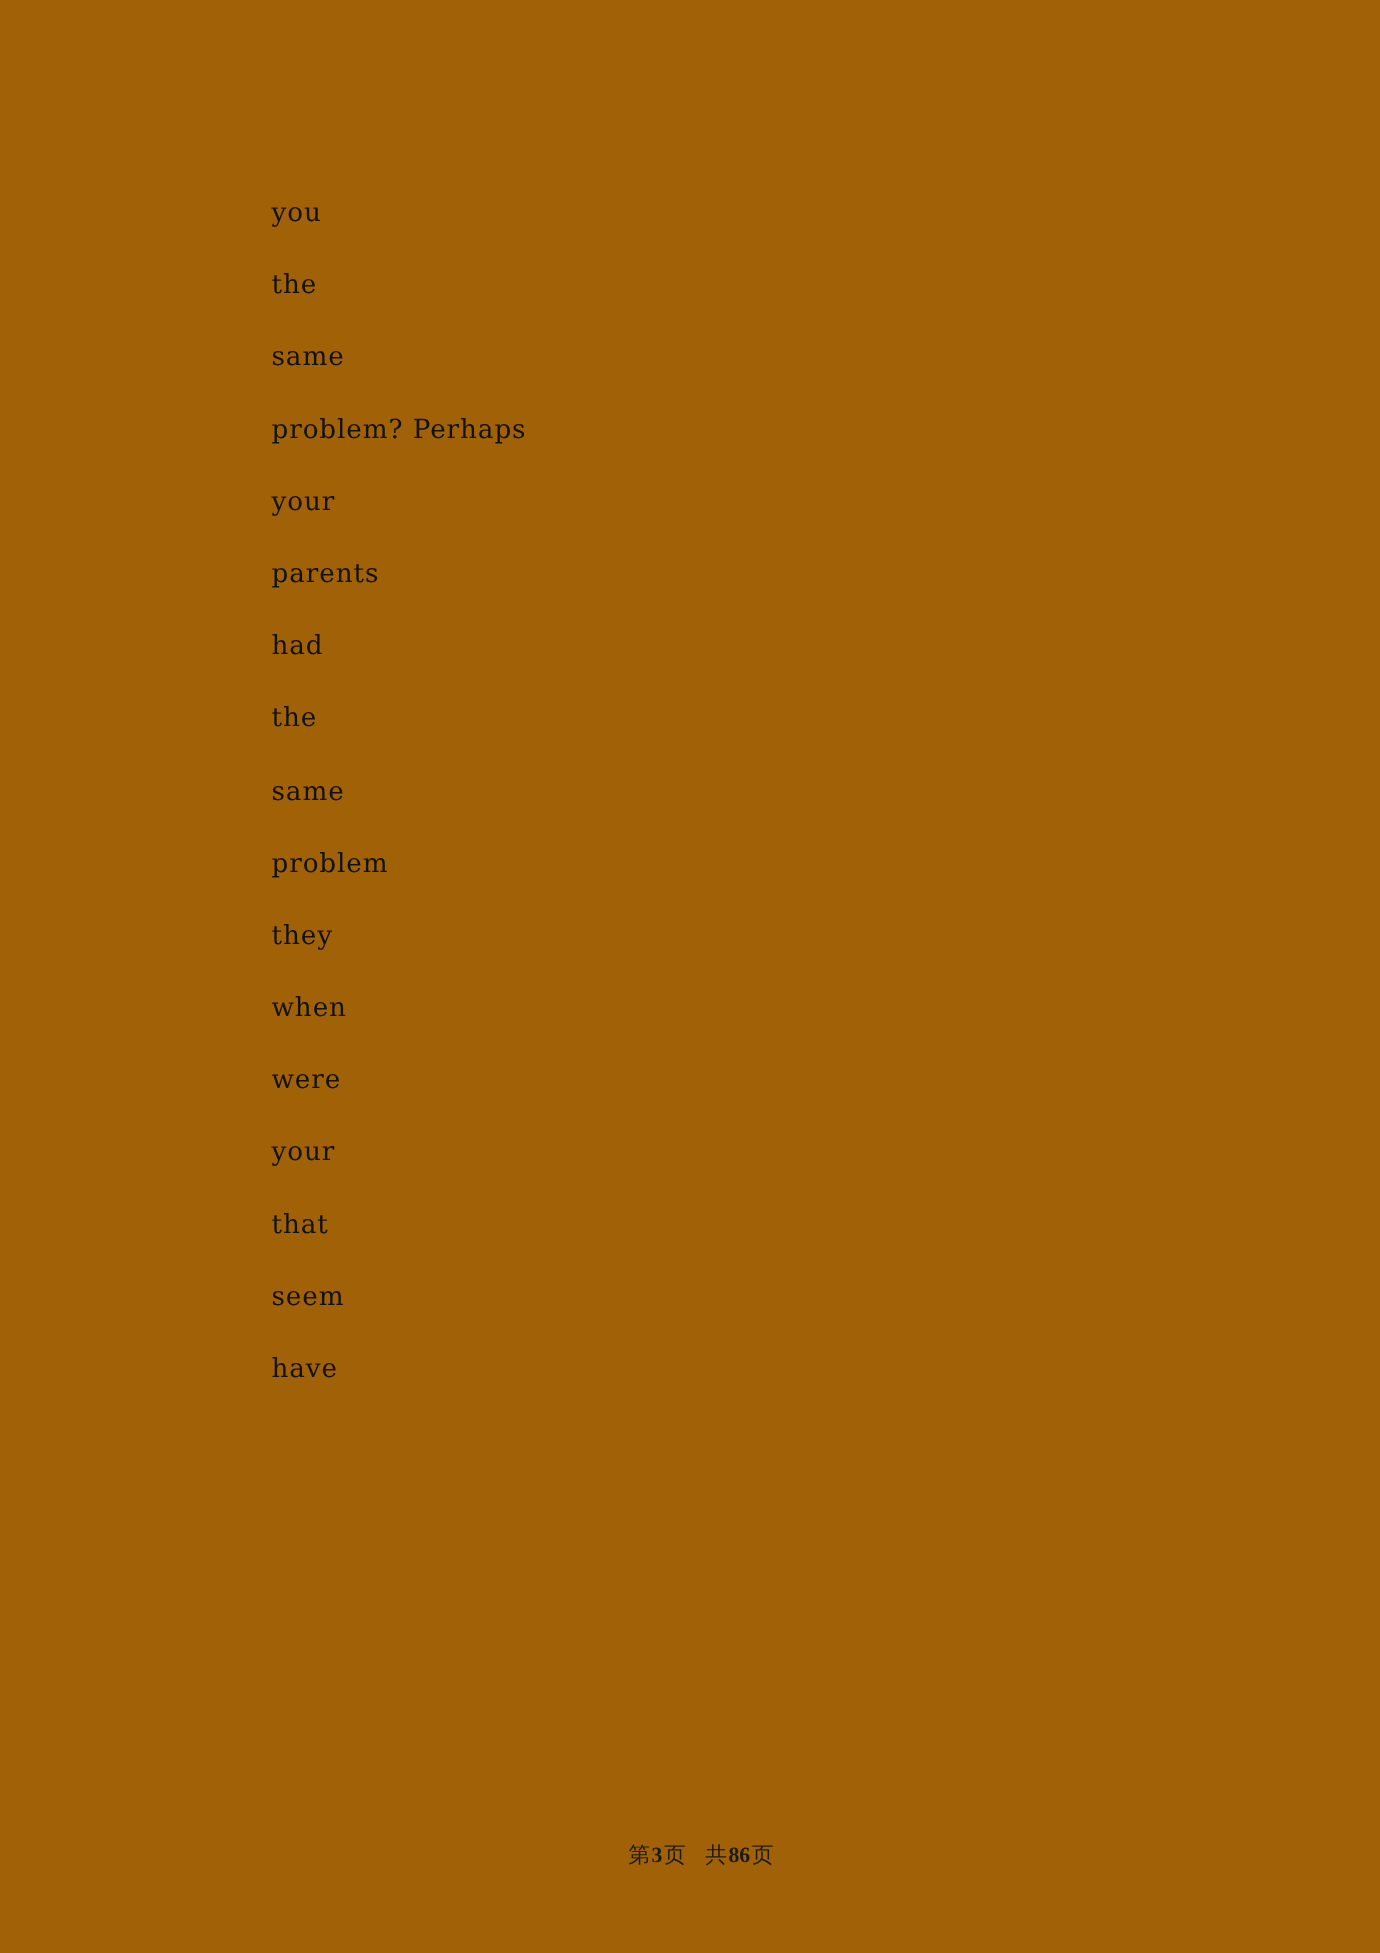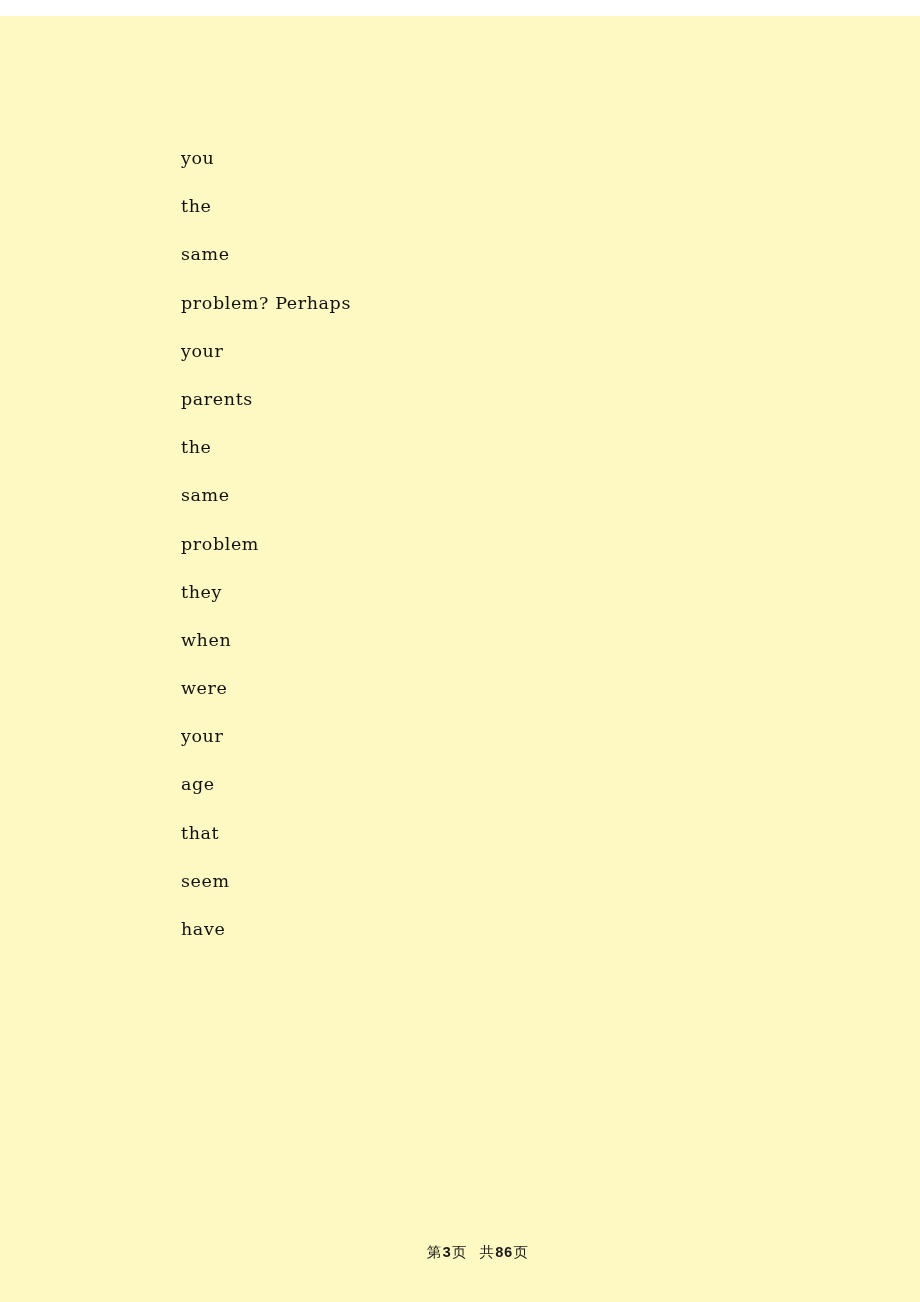--- a/index.html
+++ b/index.html
@@ -13,22 +13,21 @@
     position: relative;
     overflow: hidden;
     font-family: "DejaVu Sans Mono", monospace;
     color: #000000;
     -webkit-font-smoothing: antialiased;
   }
 
   .page {
     position: absolute;
     inset: 0;
-    background: #fef9c3;
-    margin-top: 16px;
+    background: #a16207;
   }
 
   
   .doc-body {
     position: absolute;
     left: 181px;
     top: 118px;
     width: 600px;
   }
 
@@ -44,21 +43,21 @@
     font-weight: 400;
   }
 
   
   .page-footer {
     position: absolute;
     left: 0;
     right: 0;
     top: 1204px;
     text-align: center;
-    font-family: Liberation Mono, monospace;
+    font-family: Liberation Serif, serif;
     font-size: 14.5px;
     color: #1a1a1a;
     line-height: 22px;
     white-space: pre;
   }
   .page-footer .seg {
     display: inline-block;
   }
   .page-footer .gap {
     display: inline-block;
@@ -74,28 +73,28 @@
 
 <div class="page">
 
   <div class="doc-body">
     <div class="doc-line">you</div>
     <div class="doc-line">the</div>
     <div class="doc-line">same</div>
     <div class="doc-line">problem? Perhaps</div>
     <div class="doc-line">your</div>
     <div class="doc-line">parents</div>
+    <div class="doc-line">had</div>
     <div class="doc-line">the</div>
     <div class="doc-line">same</div>
     <div class="doc-line">problem</div>
     <div class="doc-line">they</div>
     <div class="doc-line">when</div>
     <div class="doc-line">were</div>
     <div class="doc-line">your</div>
-    <div class="doc-line">age</div>
     <div class="doc-line">that</div>
     <div class="doc-line">seem</div>
     <div class="doc-line">have</div>
   </div>
 
   <div class="page-footer">
     <span class="seg">第</span><span class="num">3</span><span class="seg">页</span><span class="gap"></span><span class="seg">共</span><span class="num">86</span><span class="seg">页</span>
   </div>
 
 </div>

